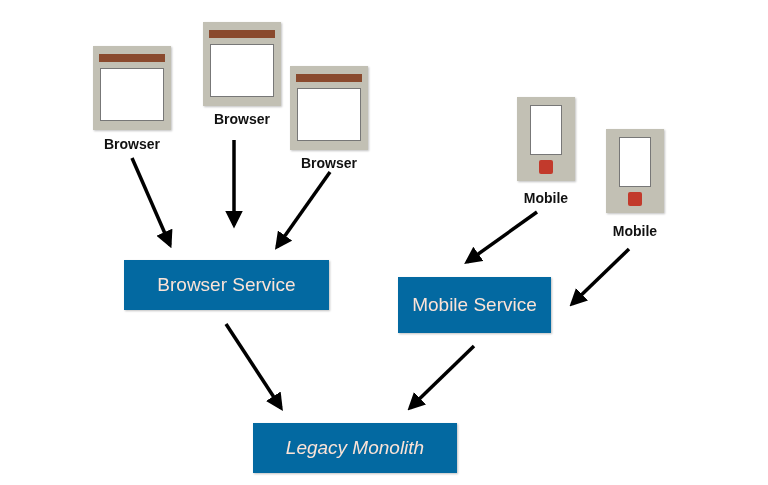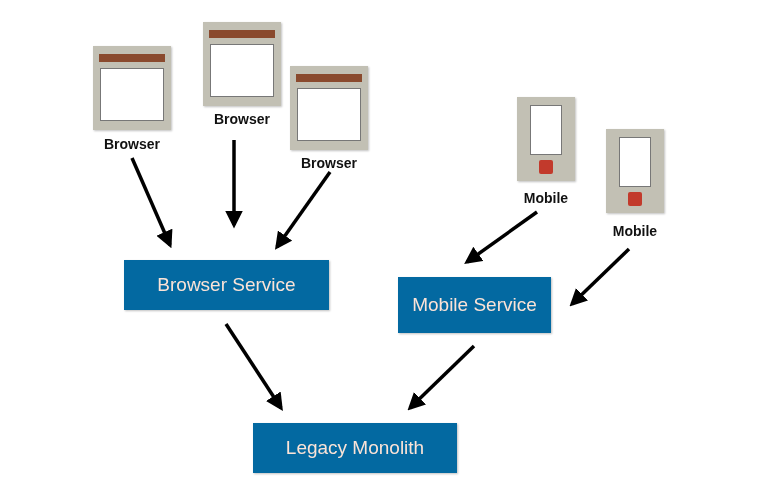--- a/index.html
+++ b/index.html
@@ -46,21 +46,21 @@
   <div class="btn"></div>
 </div>
 <div class="label" style="left:596px;top:223px;width:78px;">Mobile</div>
 
 <div class="svc" style="left:124px;top:260px;width:205px;height:50px;">
   <span>Browser Service</span>
 </div>
 <div class="svc" style="left:398px;top:269px;width:153px;height:56px;margin-top:8px;">
   <span>Mobile Service</span>
 </div>
-<div class="svc" style="left:253px;top:423px;width:204px;height:50px;">
+<div class="svc" style="left:253px;top:423px;width:204px;height:50px;font-style:italic;">
   <span>Legacy Monolith</span>
 </div>
 
 <svg class="arrows" width="768" height="485">
   <defs>
     <marker id="ah" markerWidth="5" markerHeight="5" refX="4" refY="2.5" orient="auto" markerUnits="strokeWidth">
       <path d="M0,0 L5,2.5 L0,5 Z" fill="#000"></path>
     </marker>
   </defs>
   <line x1="132" y1="158" x2="170" y2="245" stroke="#000" stroke-width="3.5" marker-end="url(#ah)"></line>

